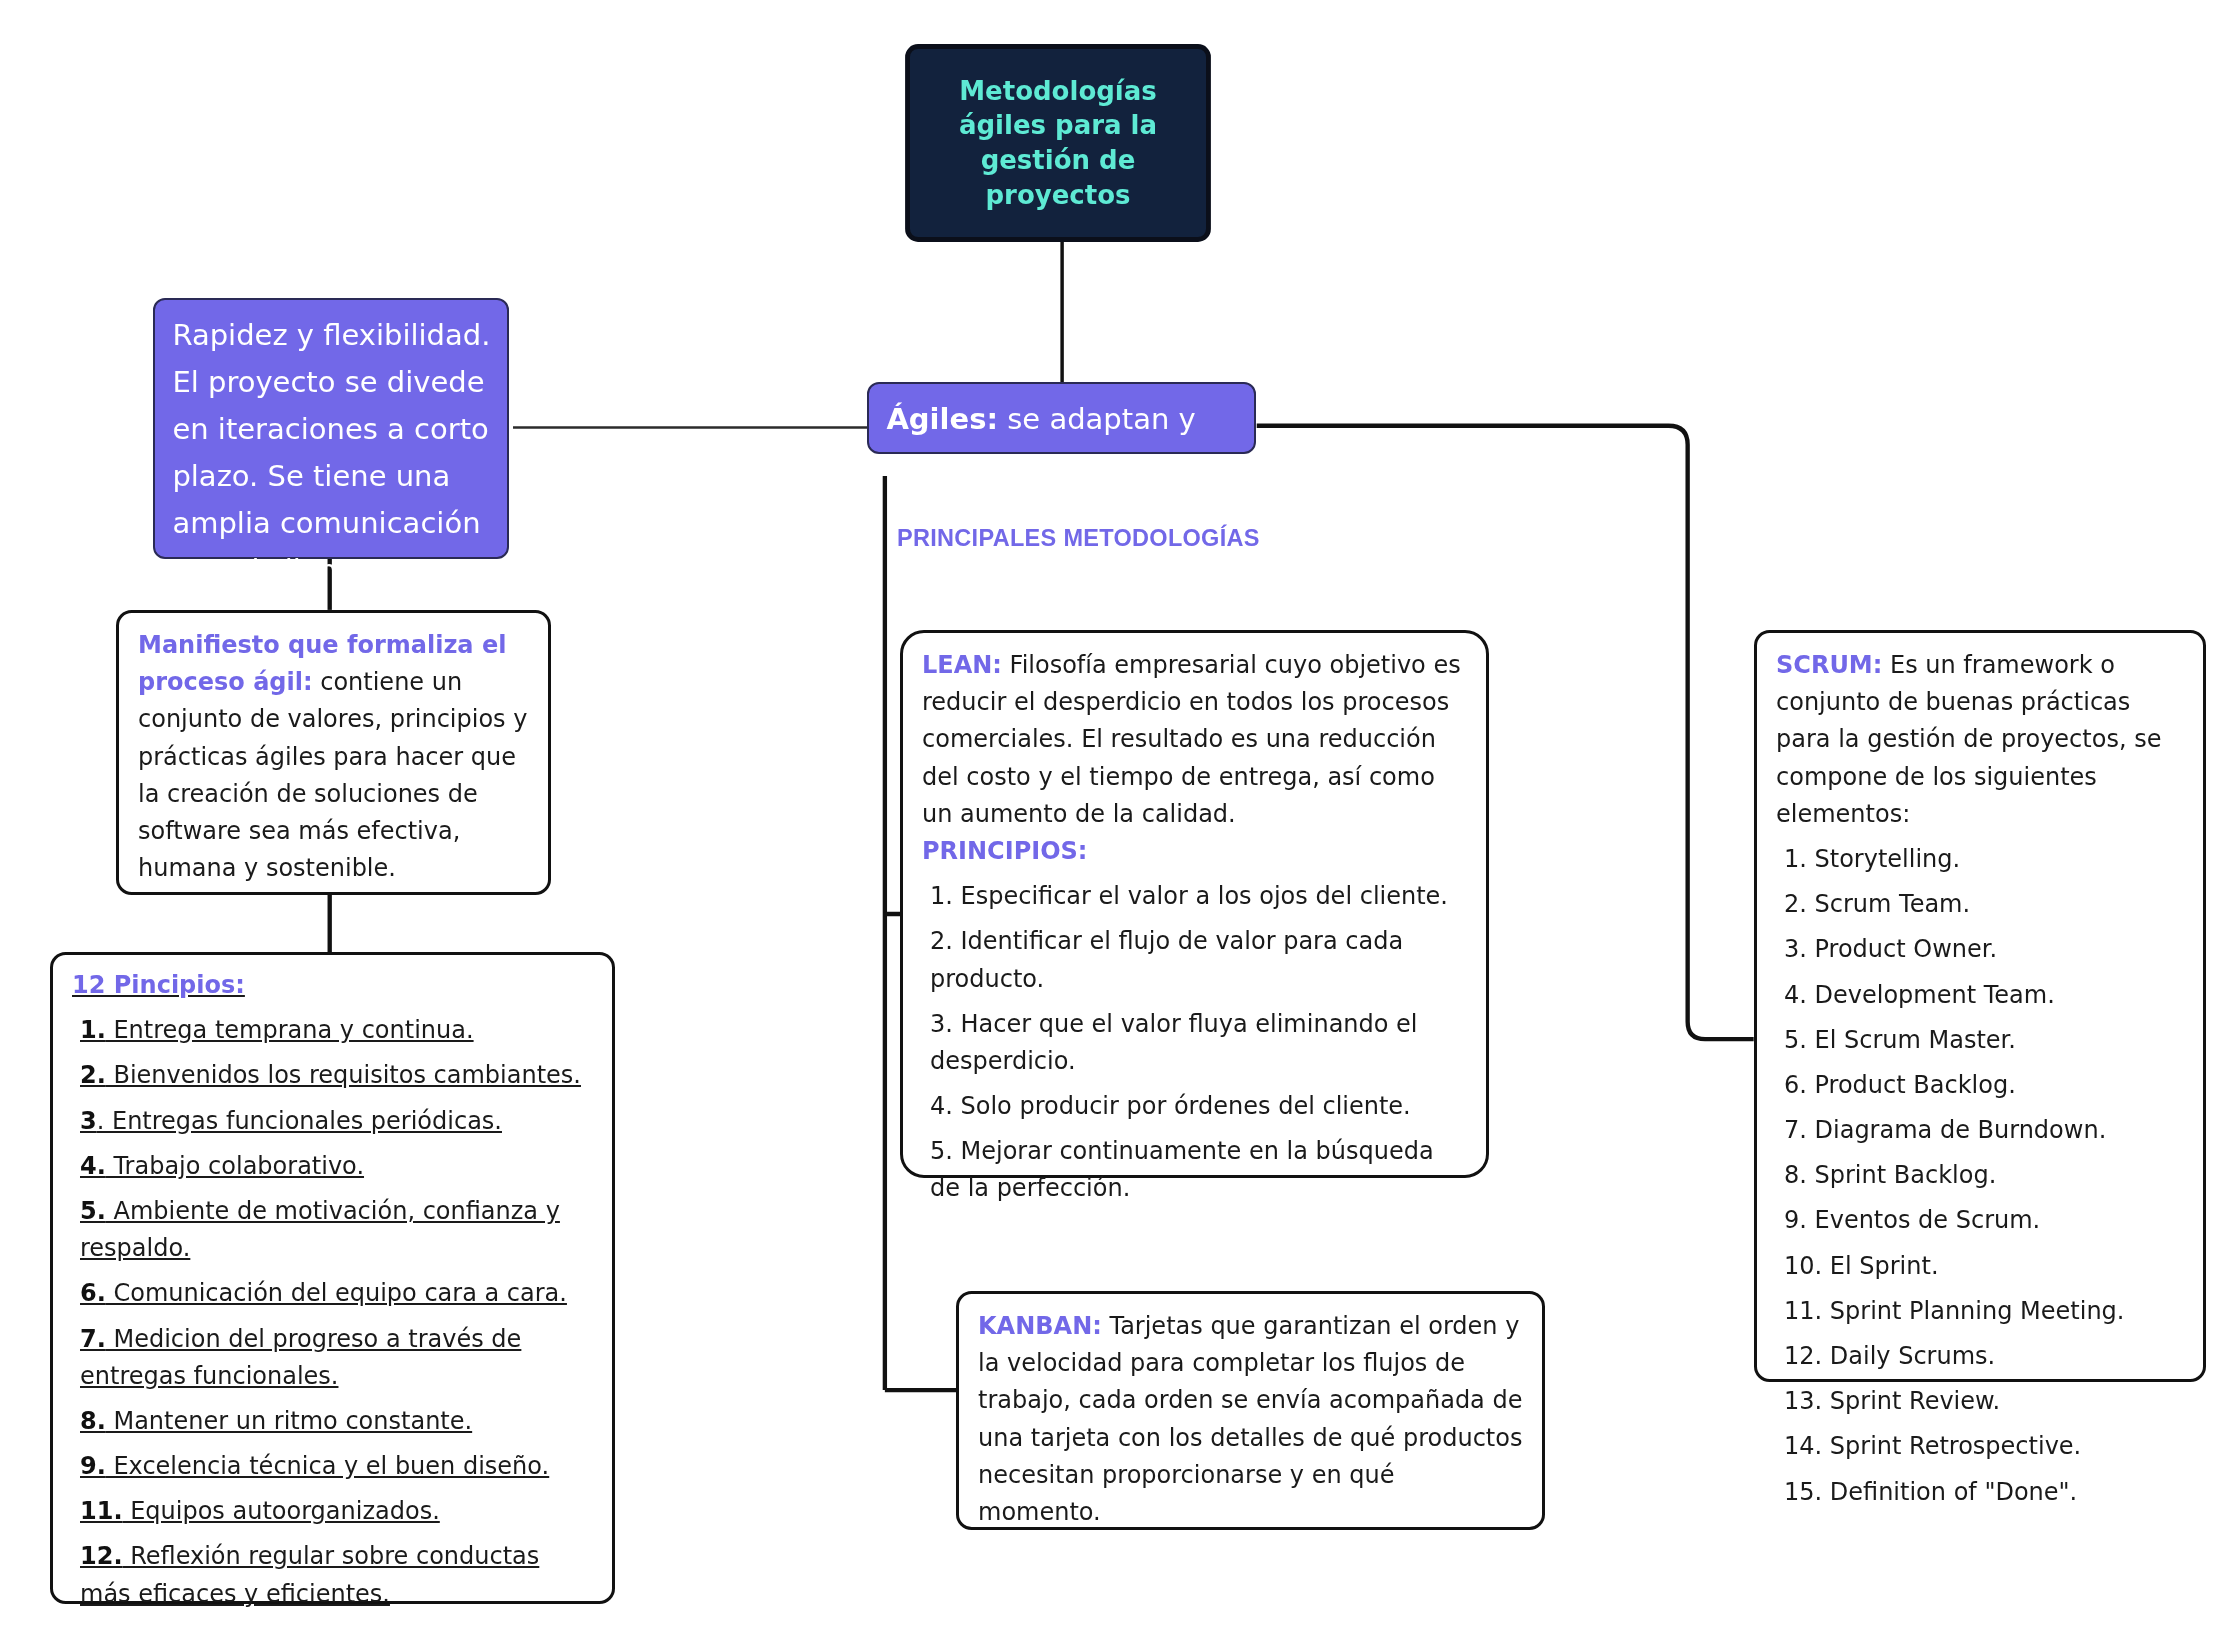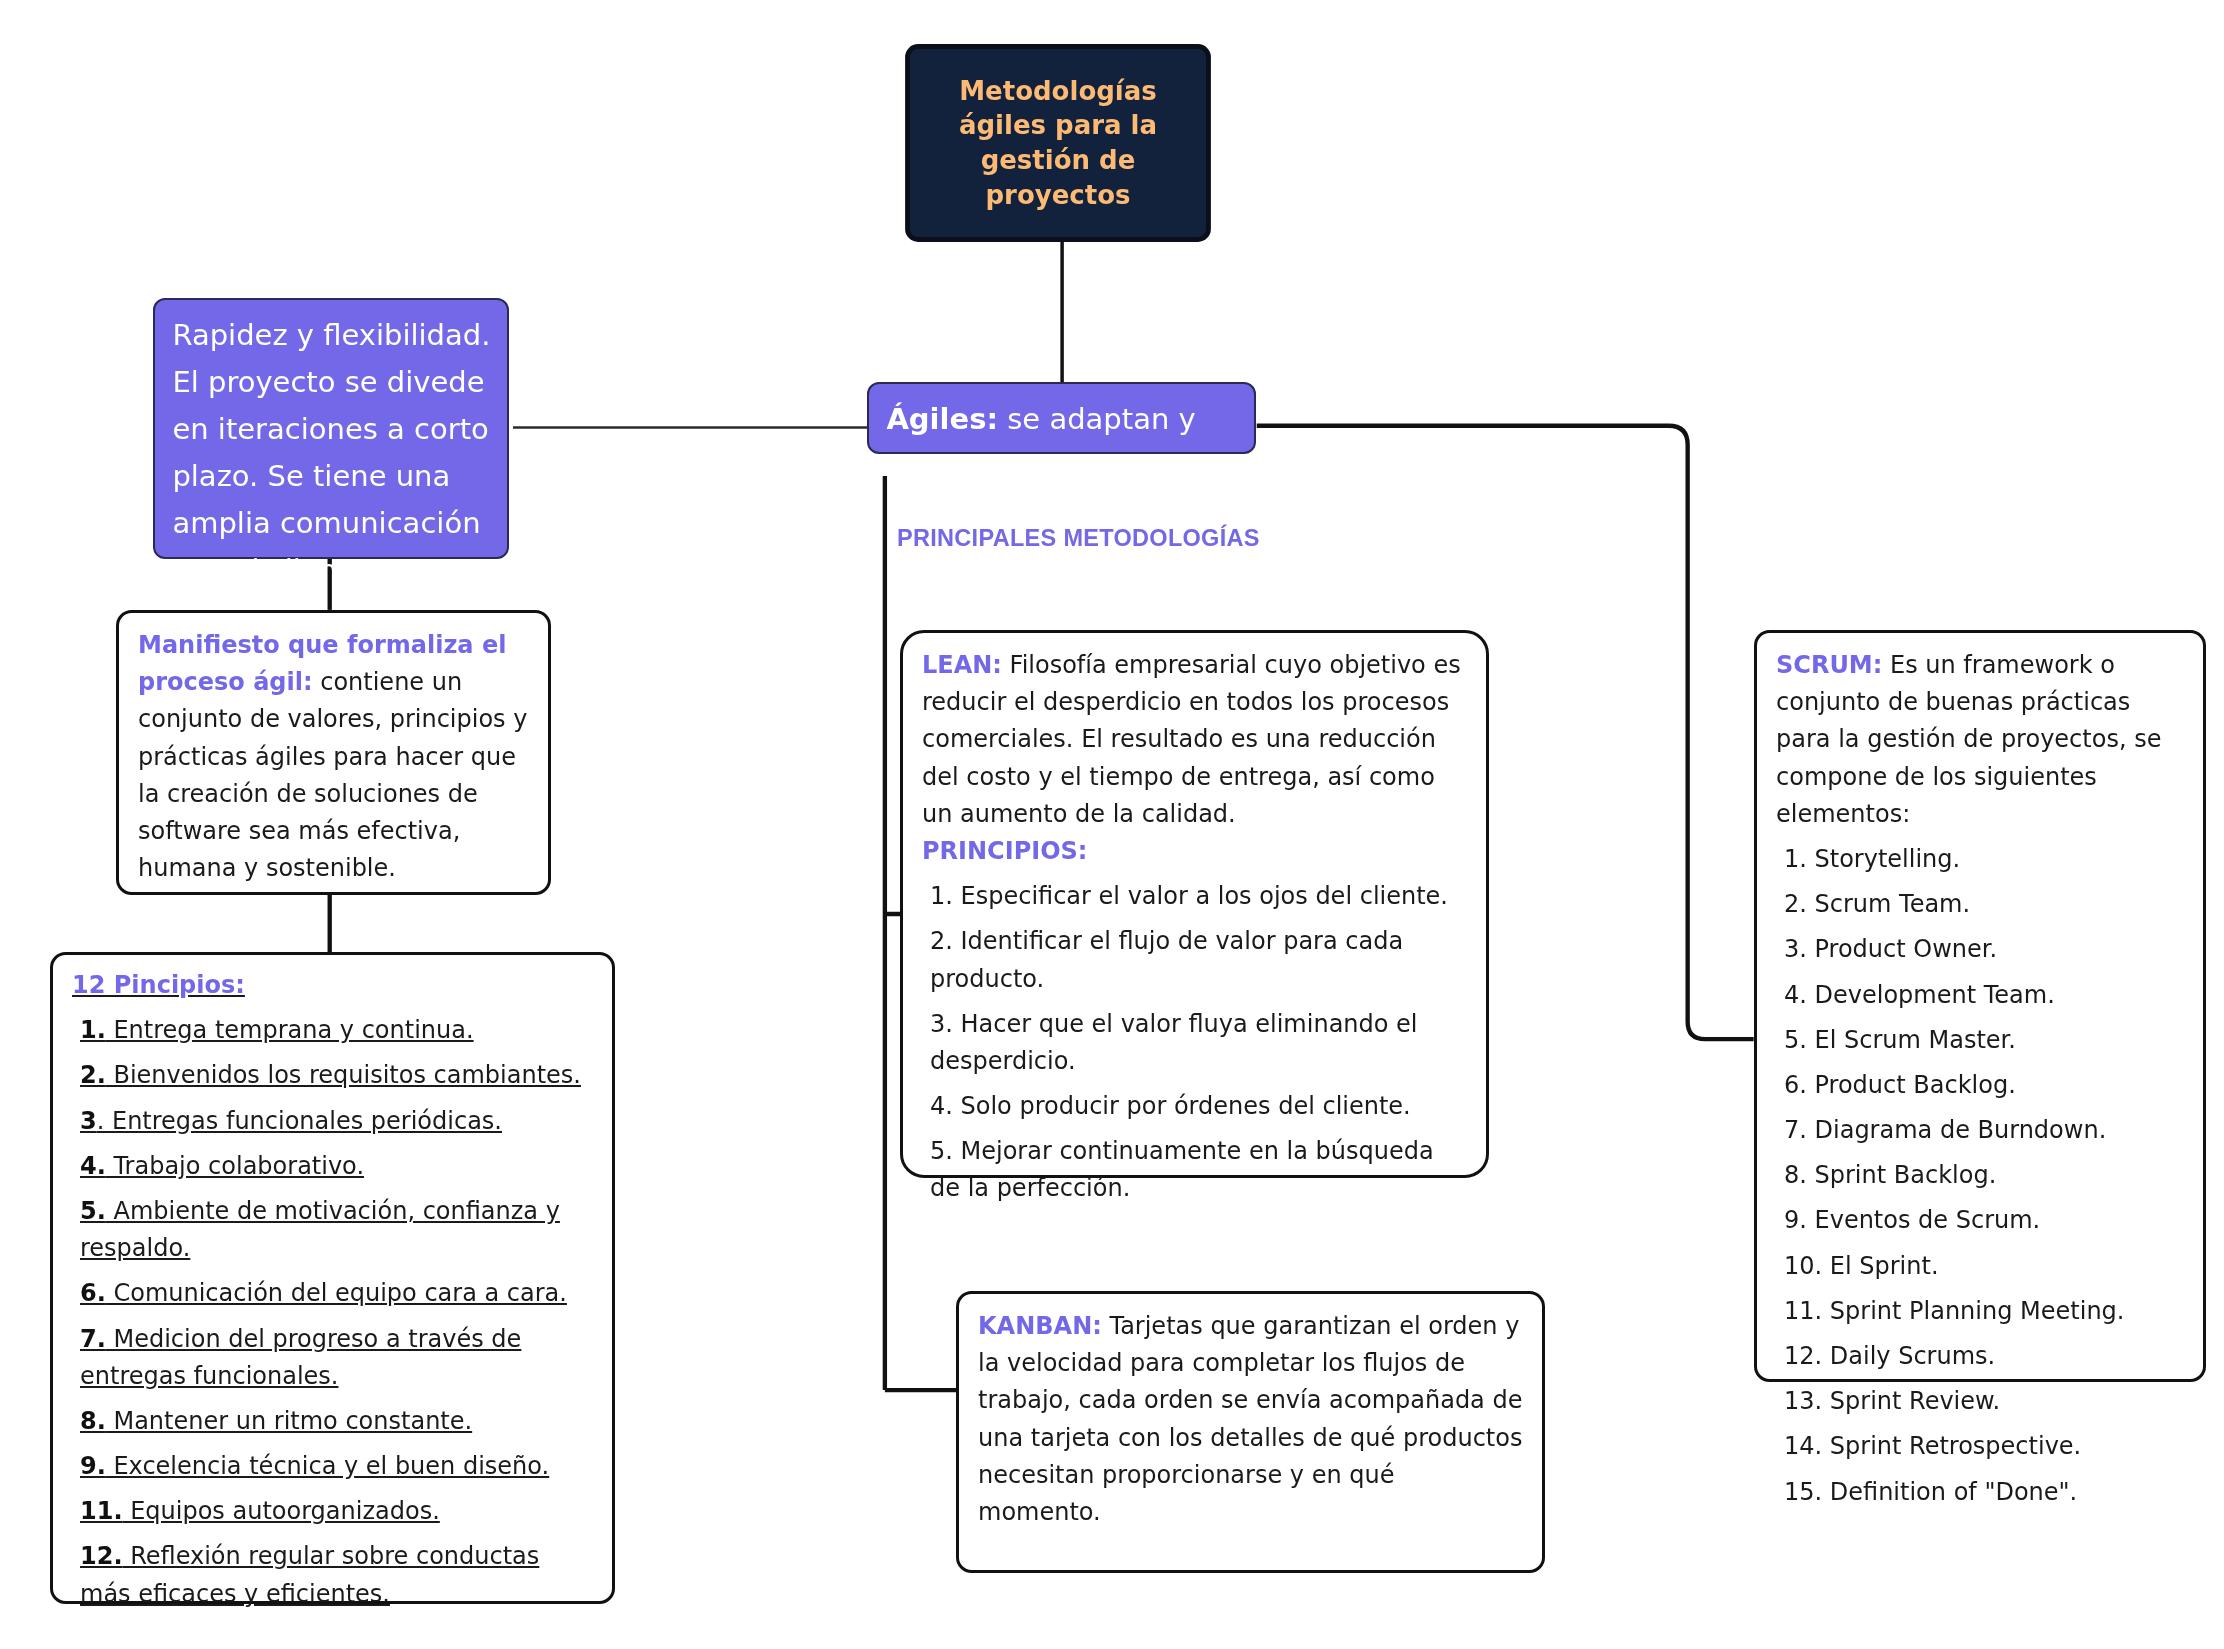--- a/index.html
+++ b/index.html
@@ -8,21 +8,21 @@
     width:2225px;height:1649px;position:relative;overflow:hidden;
   }
   #canvas{position:absolute;inset:0;width:2225px;height:1649px;}
   .node{position:absolute;box-sizing:border-box;}
 
   
   .root{
     background:#12223d;
     border:4.3px solid #0b0f1a;
     border-radius:12px;
-    color:#fdba74;
+    color:#5eead4;
     font-weight:bold;
     font-size:26px;
     line-height:1.33;
     text-align:center;
     display:flex;align-items:center;justify-content:center;
     padding:8.7px 19px;
     box-shadow:0 0 0 0.9px #0b0f1a;
   }
 
   
@@ -135,21 +135,21 @@
     <p class="accent">PRINCIPIOS:</p>
     <ol>
       <li>1. Especificar el valor a los ojos del cliente.</li>
       <li>2. Identificar el flujo de valor para cada producto.</li>
       <li>3. Hacer que el valor fluya eliminando el desperdicio.</li>
       <li>4. Solo producir por órdenes del cliente.</li>
       <li>5. Mejorar continuamente en la búsqueda de la perfección.</li>
     </ol>
   </div>
 
-  <div class="node card" style="left:956px;top:1291px;width:589px;height:282px;">
+  <div class="node card" style="left:956px;top:1291px;width:589px;height:239px;">
     <p class="lead">
       <span class="accent">KANBAN:</span><span> Tarjetas que garantizan el orden y la velocidad para completar los flujos de trabajo,  cada orden se envía acompañada de una tarjeta con los detalles de qué productos necesitan proporcionarse y en qué momento.</span>
     </p>
   </div>
 
   <div class="node card" style="left:1754px;top:630px;width:452px;height:752px;">
     <p class="lead">
       <span class="accent">SCRUM:</span><span> Es un framework o conjunto de buenas prácticas para la gestión de proyectos, se compone de los siguientes elementos:</span>
     </p>
     <ol>

